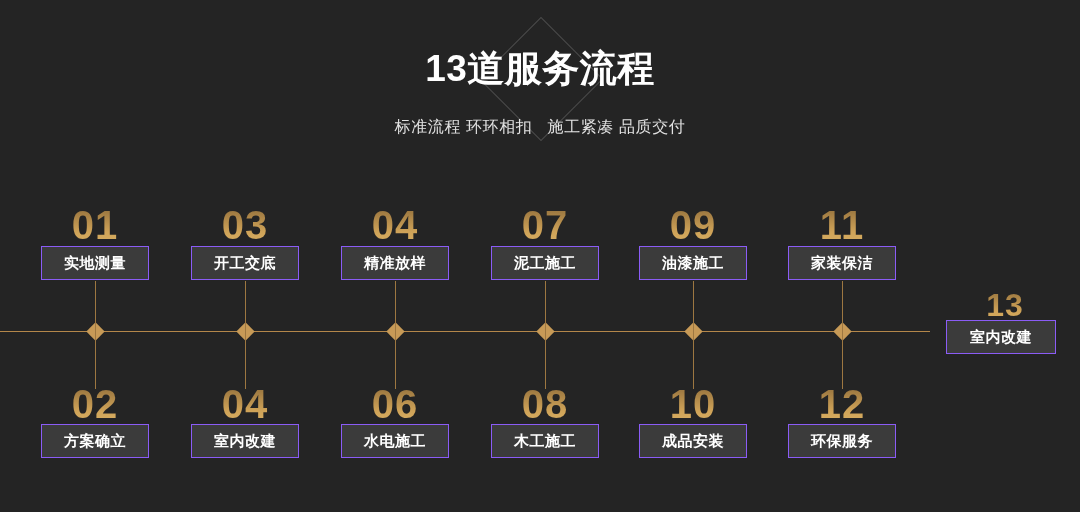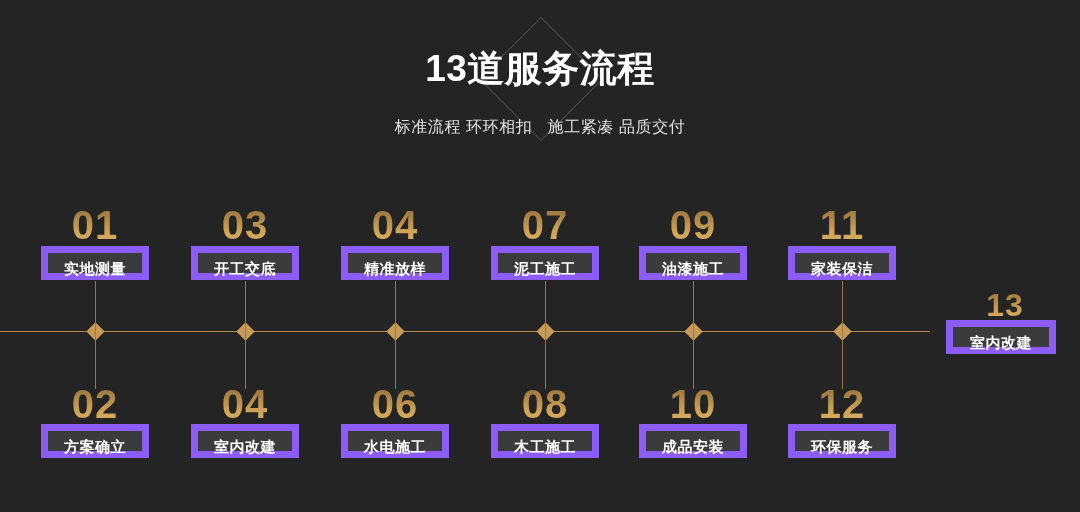--- a/index.html
+++ b/index.html
@@ -121,21 +121,21 @@
     -webkit-text-fill-color: transparent;
     user-select: none;
   }
   .step-label {
     position: absolute;
     left: 21px;
     width: 108px;
     height: 34px;
     box-sizing: border-box;
     background: #3b3b3b;
-    border: 7px solid #8b5cf6;
+    border: 1px solid #8b5cf6;
     color: #ffffff;
     font-size: 15px;
     font-weight: bold;
     letter-spacing: 0.5px;
     text-align: center;
     line-height: 32px;
   }
 
   
   .step.top .step-number { top: 196px; }

